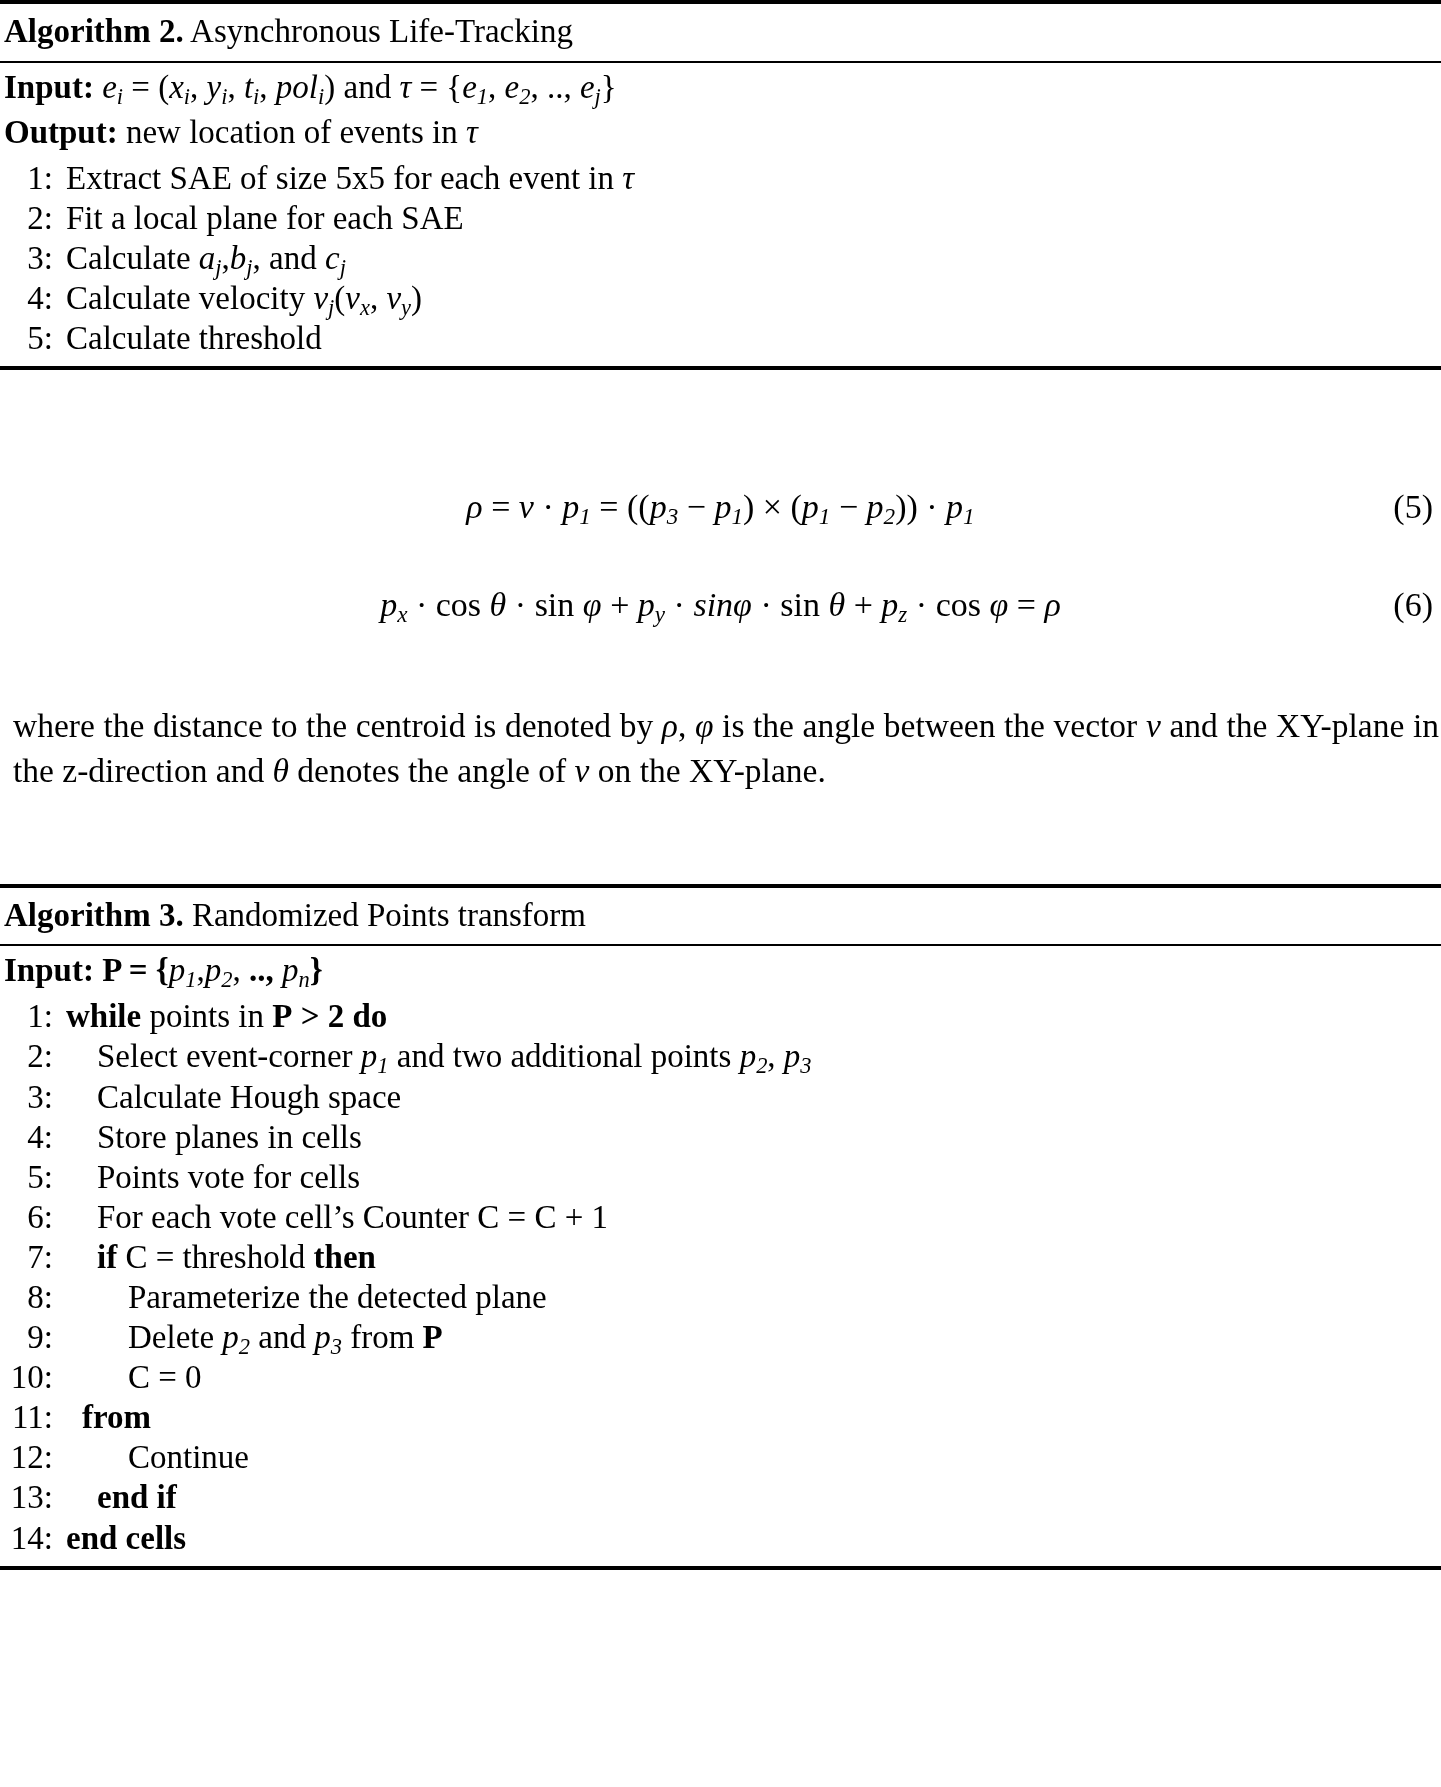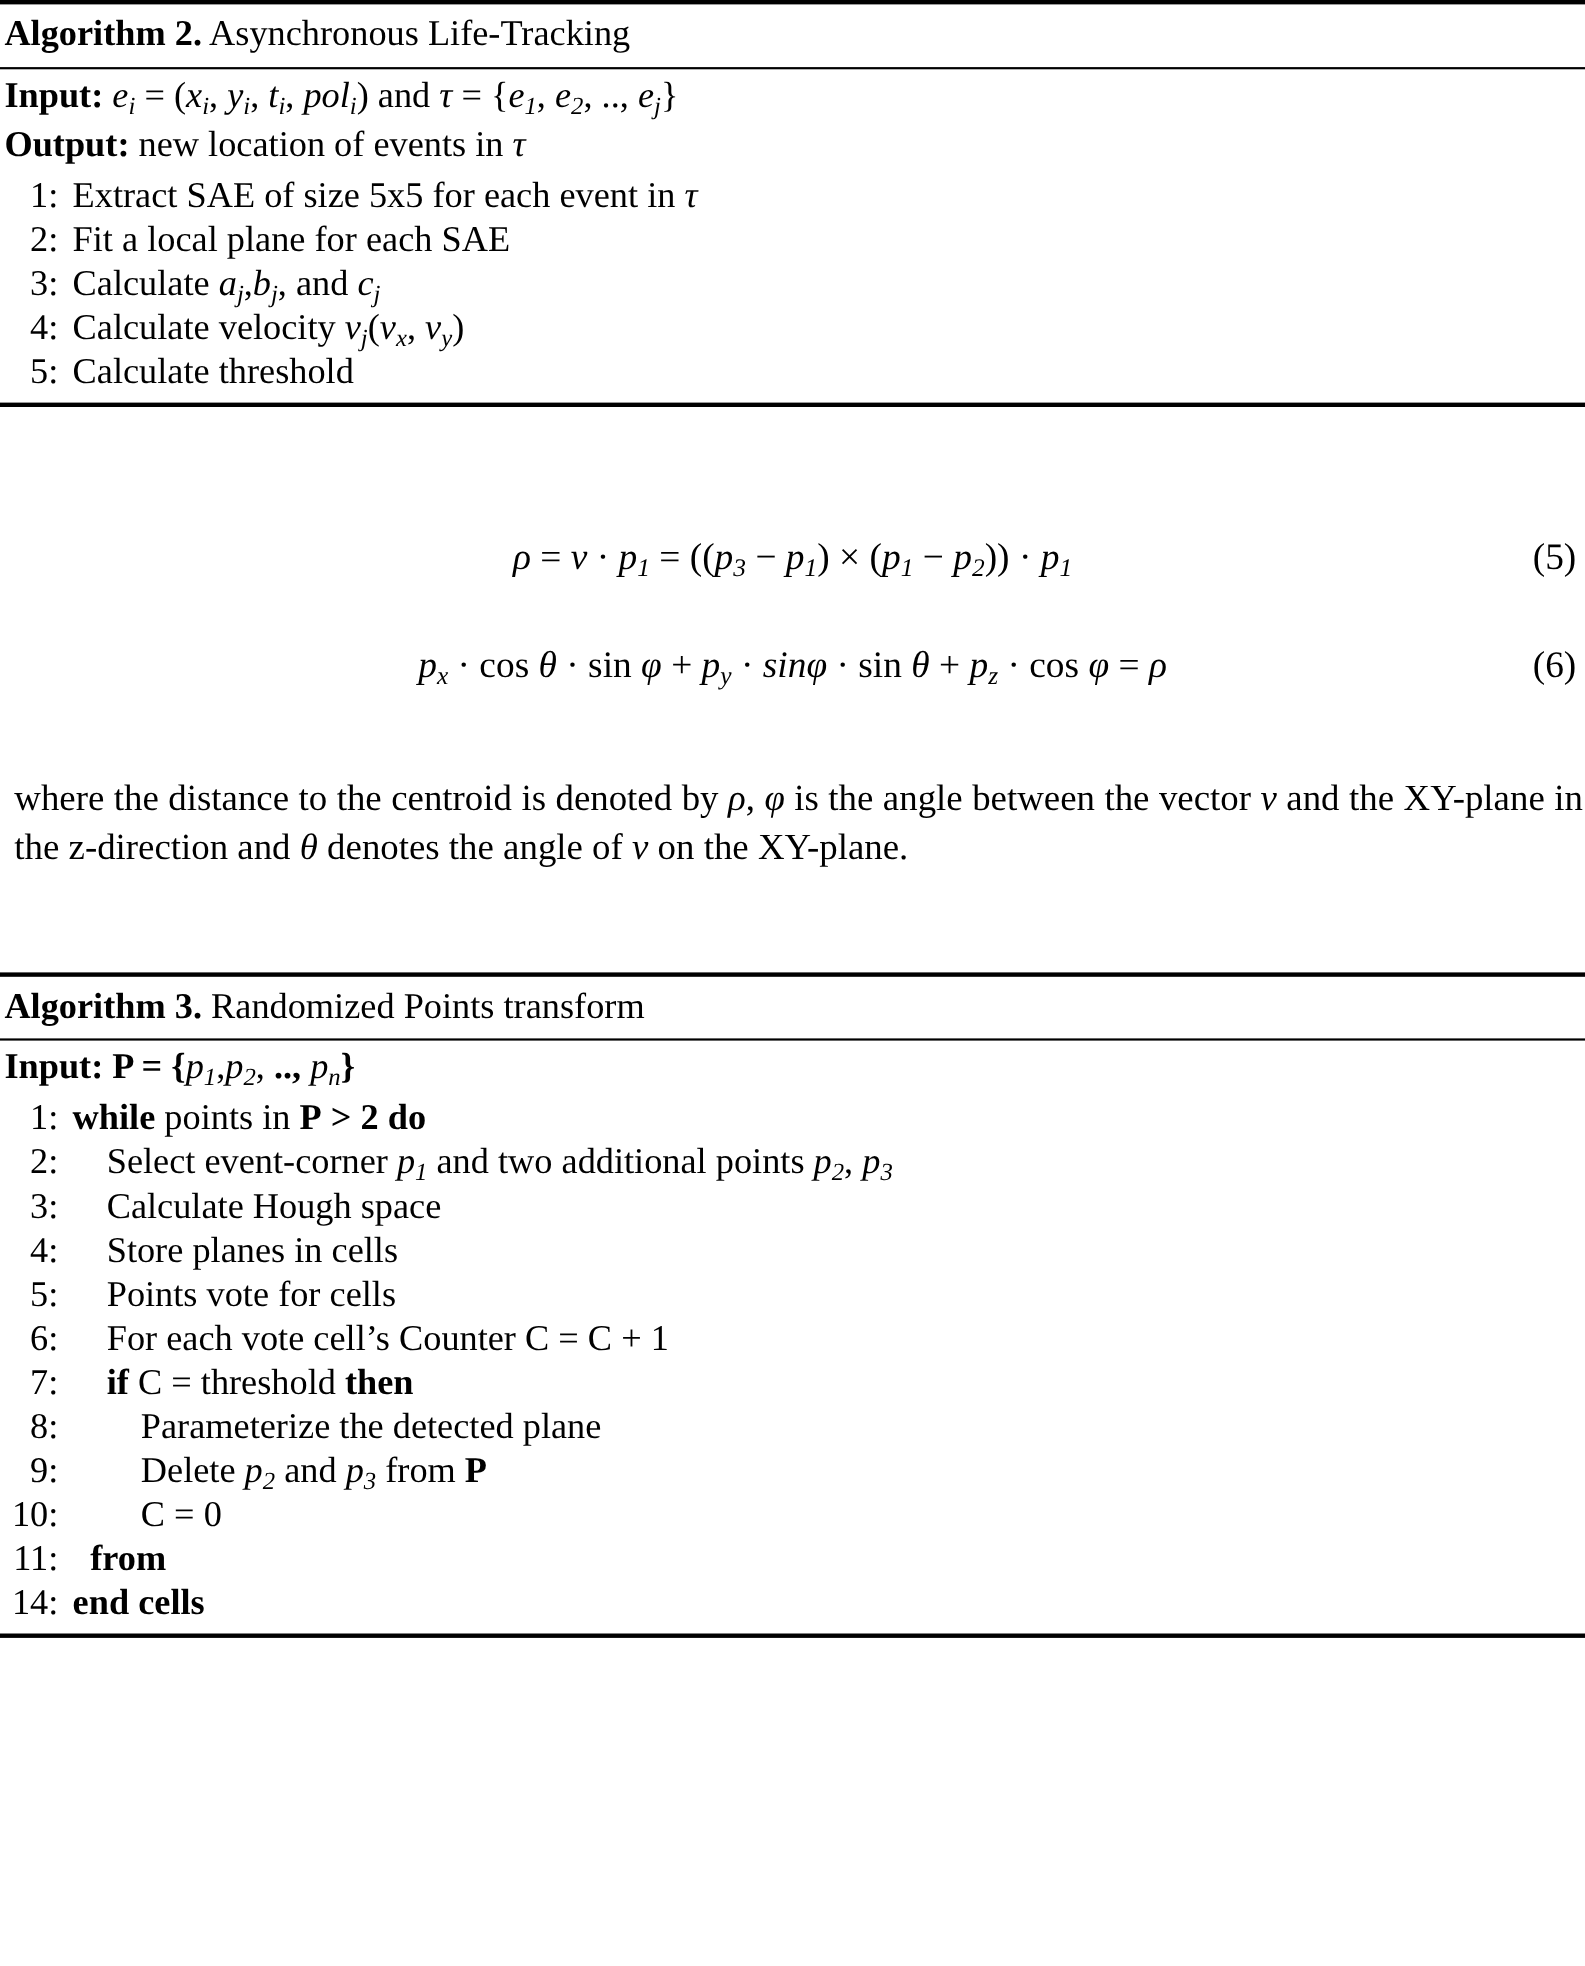--- a/index.html
+++ b/index.html
@@ -285,21 +285,29 @@
       <div class="step">
         <span class="step-num">10:</span>
         <span class="step-txt ind-2">C = 0</span>
       </div>
 
       <div class="step">
         <span class="step-num">11:</span>
         <span class="step-txt ind-h kwb">from</span>
       </div>
 
-
+      <div class="step">
+        <span class="step-num">12:</span>
+        <span class="step-txt ind-2">Continue</span>
+      </div>
+
+      <div class="step">
+        <span class="step-num">13:</span>
+        <span class="step-txt ind-1 kwb">end if</span>
+      </div>
 
       <div class="step">
         <span class="step-num">14:</span>
         <span class="step-txt ind-0 kwb">end cells</span>
       </div>
 
     </div>
 
     <div class="rule-thick"></div>
   </div>

